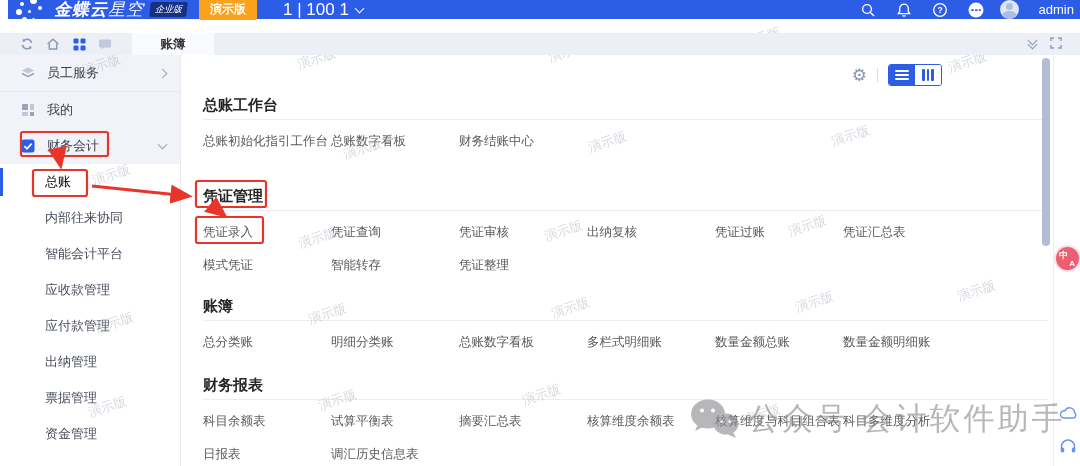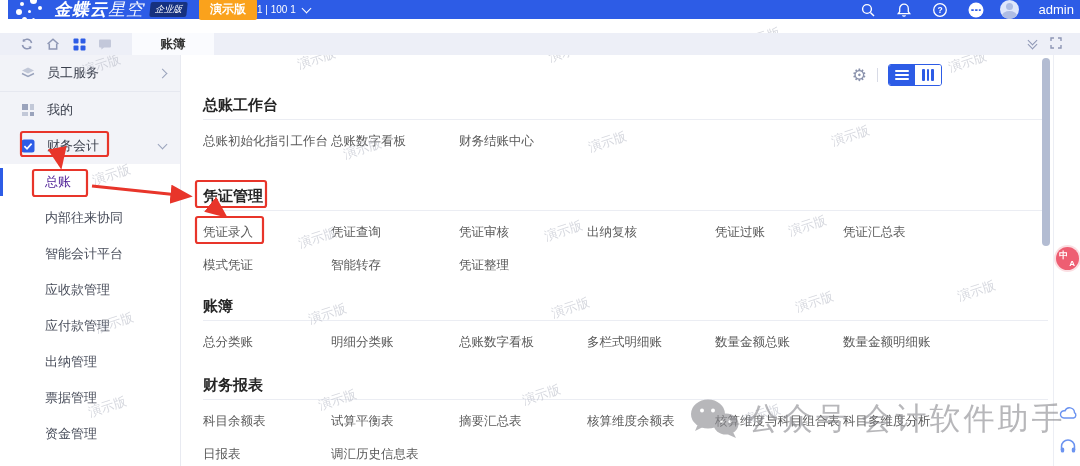--- a/index.html
+++ b/index.html
@@ -8,21 +8,21 @@
 
   
   .hdr{position:absolute;left:8px;top:0;width:1080px;height:19px;background:#2d5ce6;display:flex;align-items:center;color:#fff;z-index:4;}
   .logo-dots{position:relative;width:34px;height:26px;margin-left:8px;}
   .logo-dots i{position:absolute;background:#fff;border-radius:50%;}
   .brand{font-size:17px;margin-left:4px;white-space:nowrap;letter-spacing:1px;}
   .brand b{font-weight:bold;font-style:italic;}
   .brand em{font-weight:300;font-style:italic;opacity:.95;}
   .badge-ent{background:#16317f;color:#fff;font-size:9px;font-style:italic;padding:1px 5px;border-radius:2px;margin-left:6px;transform:skewX(-6deg);}
   .badge-demo{background:#faa21c;color:#fff;font-size:12px;padding:2px 11px;border-radius:2px;margin-left:12px;font-weight:bold;}
-  .org{font-size:10px;display:flex;align-items:center;gap:7px;}
+  .org{font-size:17px;margin-left:26px;display:flex;align-items:center;gap:7px;}
   .hdr-right{margin-left:auto;display:flex;align-items:center;gap:0;}
   .hicon{width:36px;display:flex;justify-content:center;align-items:center;cursor:pointer;}
   .admin{display:flex;align-items:center;gap:20px;margin:0 14px 0 6px;font-size:13px;cursor:pointer;}
   .avatar{width:19px;height:19px;border-radius:50%;background:#dfe7fb;position:relative;overflow:hidden;}
   .avatar:before{content:"";position:absolute;left:6px;top:3px;width:7px;height:7px;border-radius:50%;background:#aebde4;}
   .avatar:after{content:"";position:absolute;left:2px;top:11px;width:15px;height:10px;border-radius:50%;background:#aebde4;}
   .chev{display:inline-block;width:6px;height:6px;border-right:1.5px solid currentColor;border-bottom:1.5px solid currentColor;}
   .chev.down{transform:rotate(45deg);margin-top:-3px;}
   .chev.right{transform:rotate(-45deg);}
 
@@ -37,21 +37,21 @@
   
   .sidebar{position:absolute;left:0;top:55px;width:180px;height:411px;background:#fff;border-right:1px solid #e8eaf1;z-index:2;}
   .side-top{background:#f2f3f8;}
   .side-item{height:36px;display:flex;align-items:center;padding:0 14px 0 21px;font-size:13px;color:#3a3f4c;cursor:pointer;gap:12px;}
   .side-item:first-child{border-bottom:1px solid #e6e8f0;}
   .side-item .lbl{flex:0 0 auto;}
   .side-item .sp{flex:1;}
   .side-item .chev{color:#9aa3bc;}
   .side-sub{background:#fff;}
   .sub-item{height:36px;display:flex;align-items:center;padding-left:45px;font-size:13px;color:#4a4f5c;cursor:pointer;position:relative;}
-  .sub-item.active{color:#4c1d95;}
+  .sub-item.active{color:#000000;}
   .sub-item.active:before{content:"";position:absolute;left:0;top:4px;width:3px;height:28px;background:#2d5ce6;}
 
   
   .main{position:absolute;left:181px;top:55px;width:899px;height:411px;background:#fff;z-index:2;}
   .main-tools{position:absolute;right:138px;top:9px;display:flex;align-items:center;gap:10px;}
   .gear{font-size:17px;color:#8b93ad;cursor:pointer;line-height:1;}
   .vdiv{width:1px;height:14px;background:#d8dbe6;}
   .toggle{display:flex;border:1px solid #2d5ce6;border-radius:3px;overflow:hidden;cursor:pointer;}
   .tg{width:26px;height:20px;display:flex;flex-direction:column;align-items:center;justify-content:center;gap:2px;}
   .tg.list{background:#2d5ce6;}

